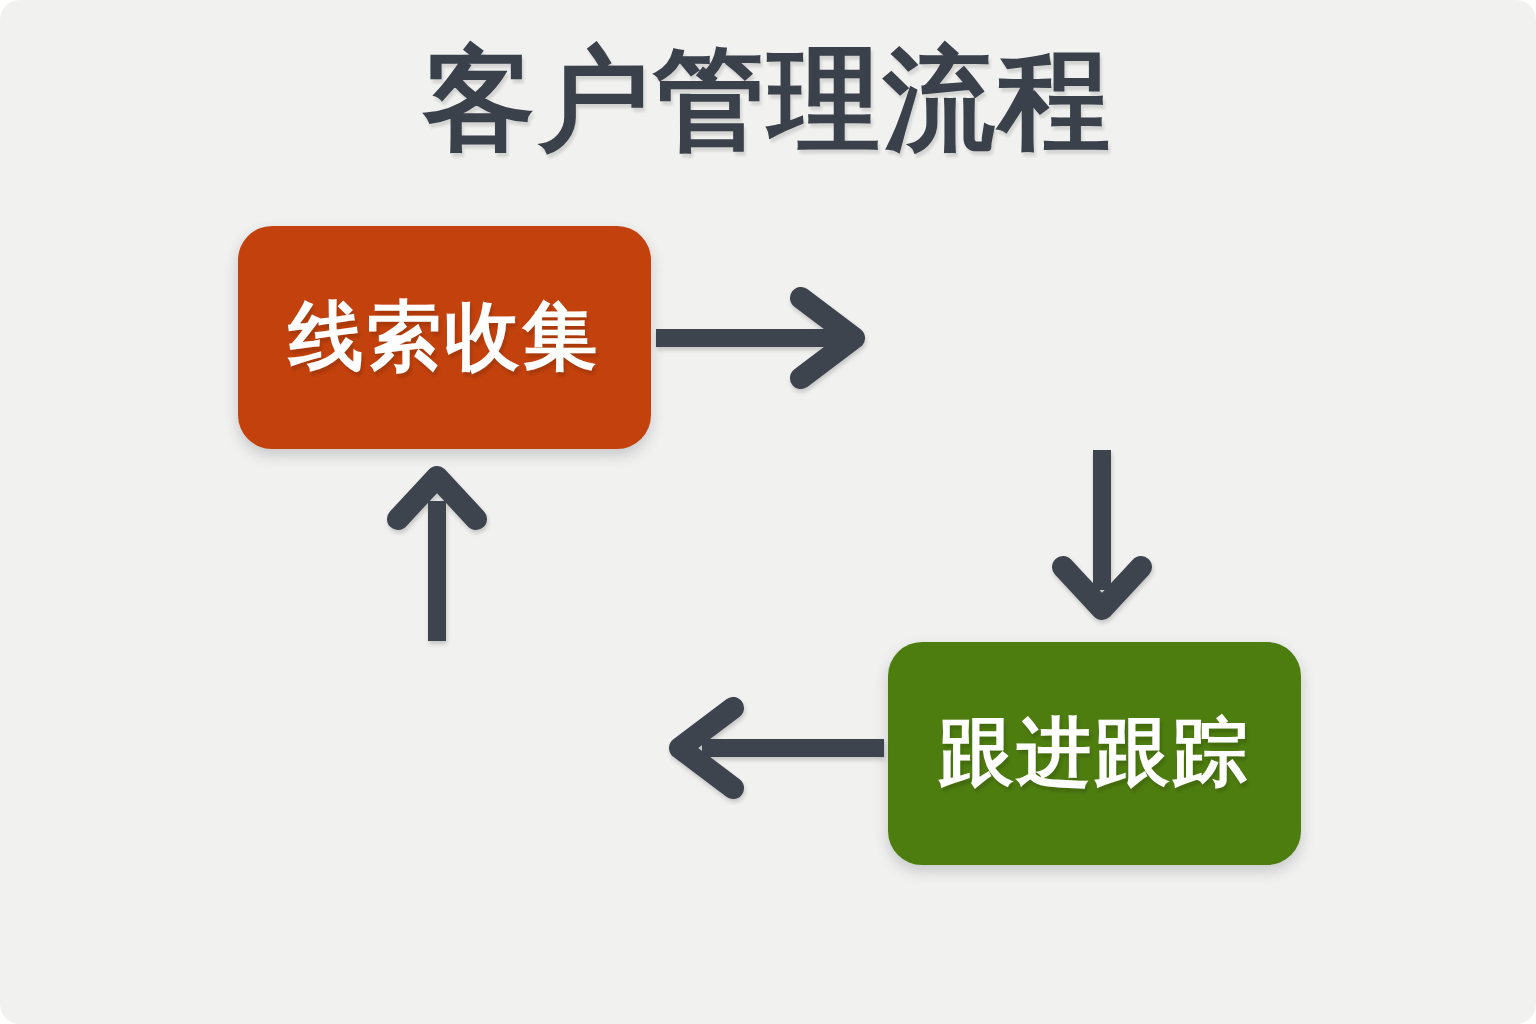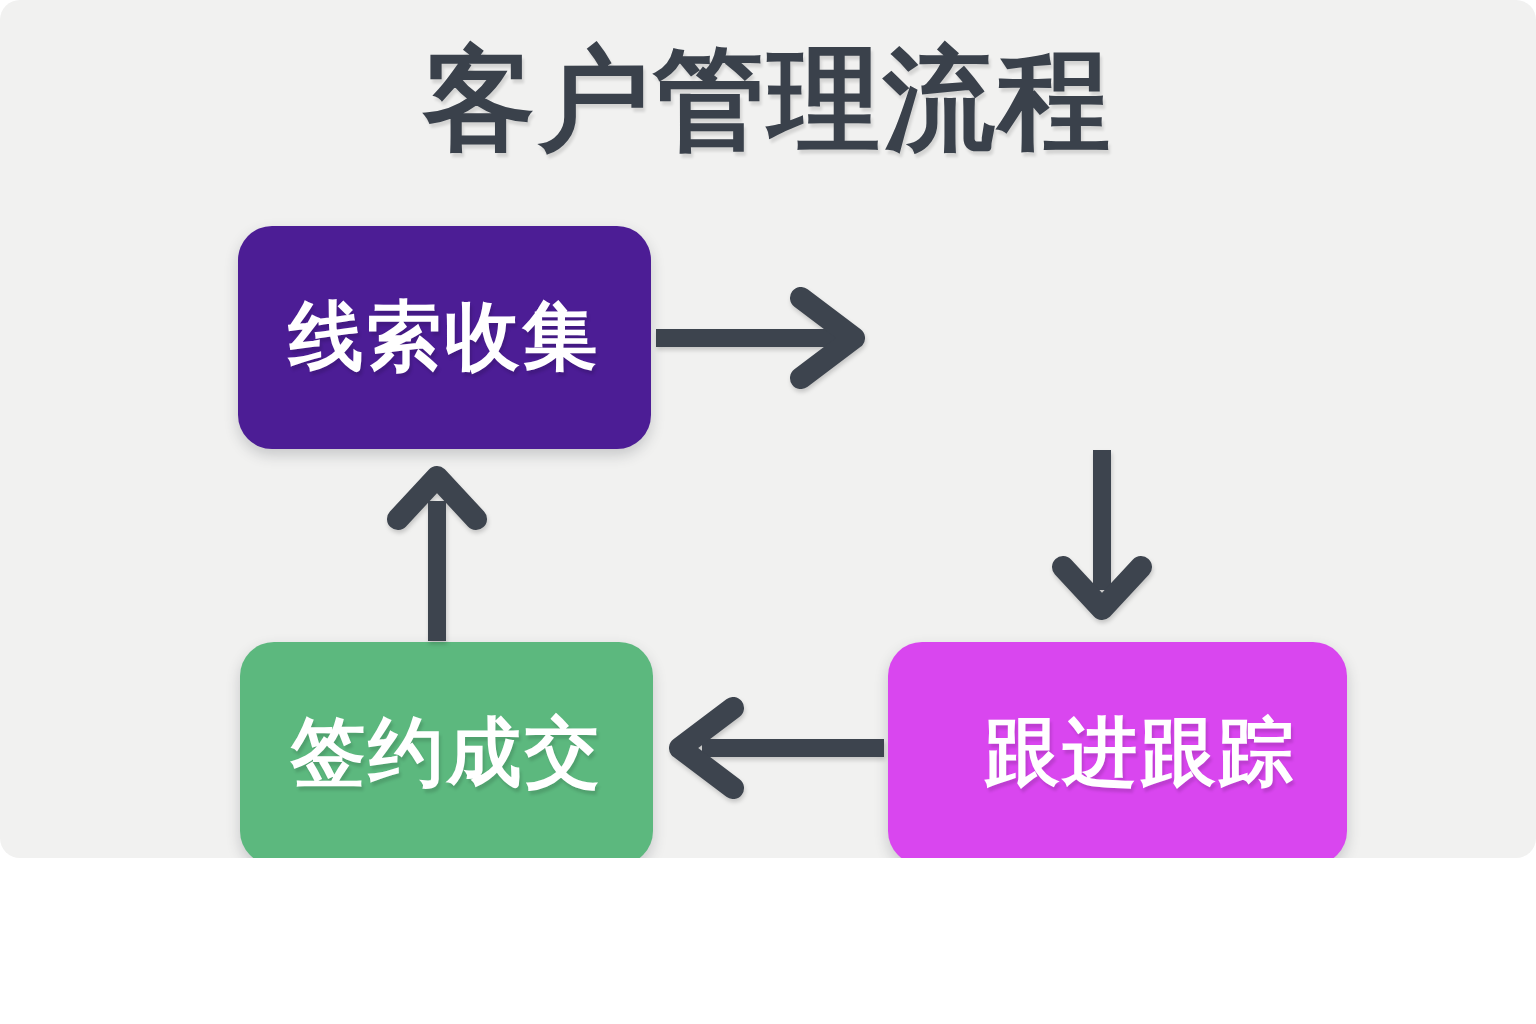--- a/index.html
+++ b/index.html
@@ -2,21 +2,21 @@
 <html><head>
 <meta charset="utf-8">
 <style>
   html, body {
     margin: 0;
     padding: 0;
   }
   .canvas {
     position: relative;
     width: 1536px;
-    height: 858px;
+    height: 1024px;
     overflow: hidden;
     font-family: "Liberation Sans", "DejaVu Sans", sans-serif;
     border-radius: 20px;
   }
   .title {
     position: absolute;
     top: 38px;
     left: 0;
     width: 100%;
     margin: 0;
@@ -68,32 +68,29 @@
   .arrows .shaft { stroke-width: 18px; stroke-linecap: butt; }
   .arrows .head  { stroke-width: 22px; }
 </style>
 </head>
 <body>
 
 <div class="canvas" style="background: rgb(241, 241, 240);">
 
   <h1 class="title" style="color: rgb(58, 65, 75);">客户管理流程</h1>
 
-  <div class="node top-left" style="background: #4c1d95;">
+  <div class="node top-left" style="background: #c2410c;">
     <span class="node-label">线索收集</span>
   </div>
 
 
-  <div class="node bottom-right" style="background: #d946ef; padding-left: 46px;">
+  <div class="node bottom-right" style="background: #4d7c0f;">
     <span class="node-label">跟进跟踪</span>
   </div>
 
-  <div class="node bottom-left" style="background: rgb(92, 184, 126);">
-    <span class="node-label">签约成交</span>
-  </div>
 
   <svg class="arrows" viewBox="0 0 1536 1024" xmlns="http://www.w3.org/2000/svg">
     <g style="stroke: rgb(61, 68, 78);">
       <path class="shaft" d="M656 338 H 836"></path>
       <path class="head" d="M801 298 L854 338 L801 378"></path>
     </g>
     <g style="stroke: rgb(61, 68, 78);">
       <path class="shaft" d="M1102 450 V 590"></path>
       <path class="head" d="M1063 567 L1102 609 L1141 567"></path>
     </g>

